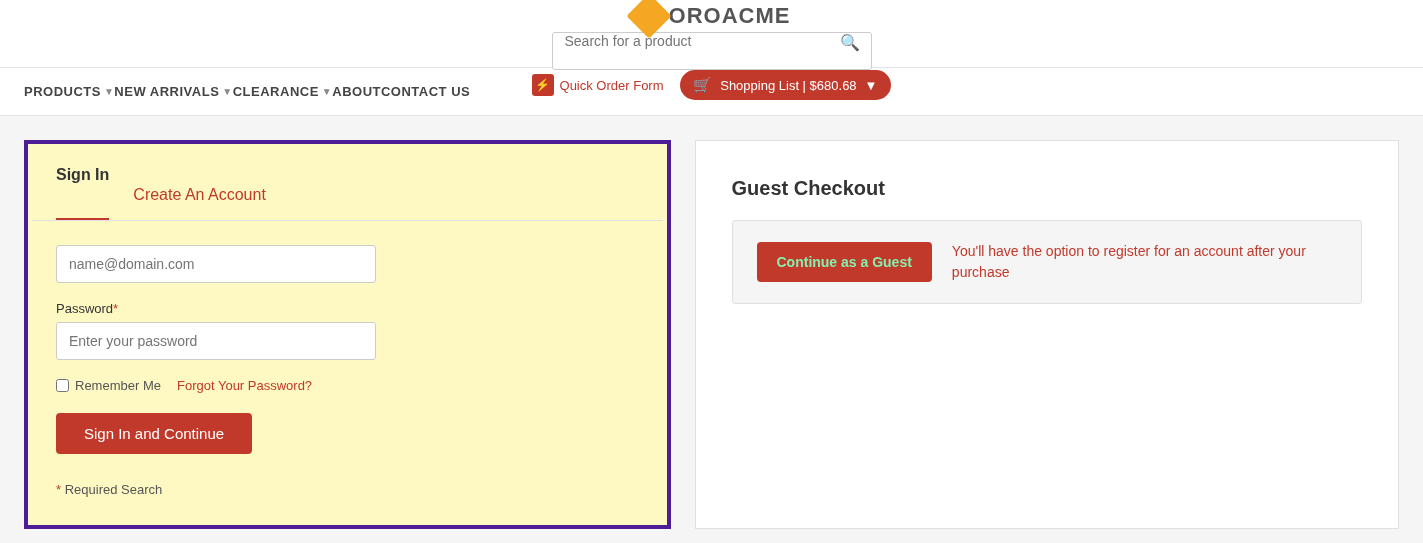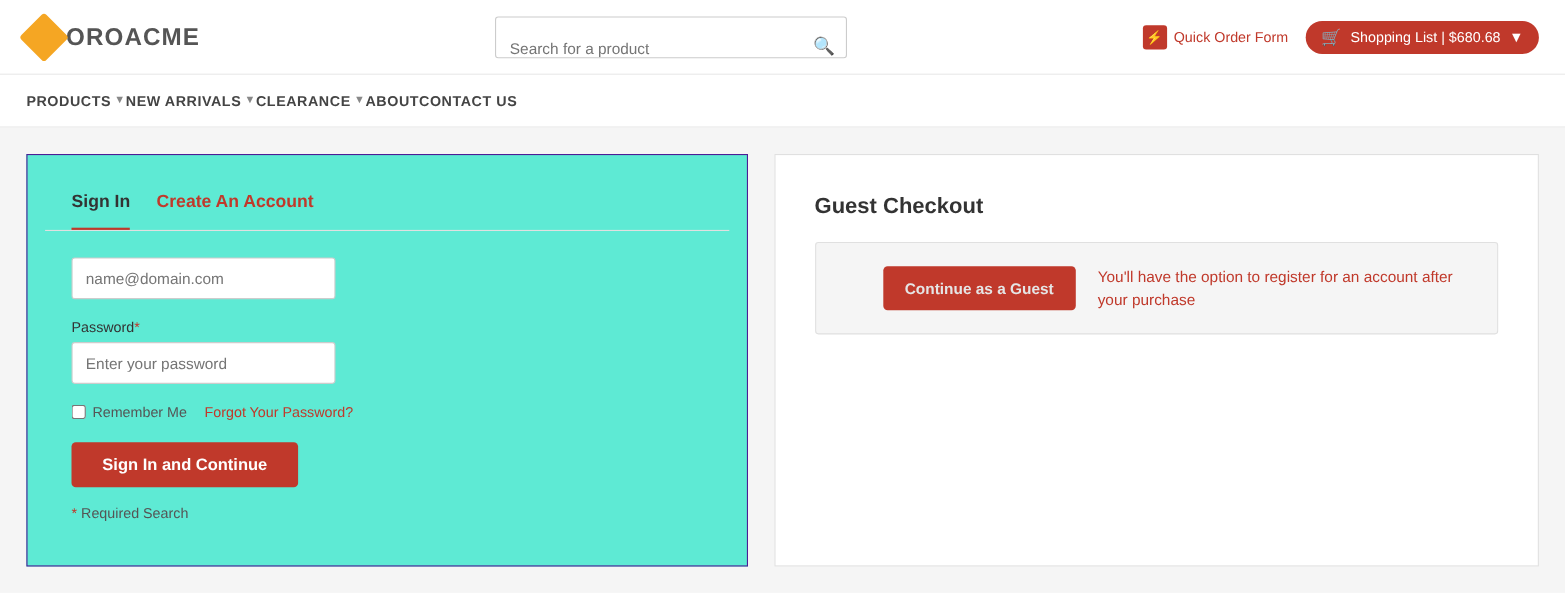--- a/index.html
+++ b/index.html
@@ -6,20 +6,21 @@
     body { font-family: Arial, sans-serif; background: #fff; color: #333; font-size: 14px; }
 
     
     .header {
       display: flex;
       align-items: center;
       padding: 0 24px;
       height: 68px;
       border-bottom: 1px solid #e5e5e5;
       background: #fff;
+      flex-direction: column;
     }
     .logo-area {
       display: flex;
       align-items: center;
       gap: 4px;
       flex-shrink: 0;
     }
     .logo-diamond {
       width: 32px;
       height: 32px;
@@ -38,21 +39,21 @@
       color: #555;
     }
     .search-area {
       flex: 1;
       display: flex;
       justify-content: center;
       padding: 0 40px;
     }
     .search-box {
       display: flex;
-      align-items: flex-end;
+      align-items: flex-start;
       border: 1px solid #ccc;
       border-radius: 3px;
       width: 320px;
       height: 38px;
       background: #fff;
     }
     .search-box input {
       border: none;
       outline: none;
       flex: 1;
@@ -146,23 +147,23 @@
       display: flex;
       padding: 24px;
       gap: 24px;
       background: #f5f5f5;
       min-height: 420px;
     }
 
     
     .left-panel {
       flex: 1;
-      background: #5eead4;
-      border: 1px solid #4c1d95;
-      padding: 16px;
+      background: #fef9c3;
+      border: 4px solid #4c1d95;
+      padding: 4px;
     }
     .tabs {
       display: flex;
       border-bottom: 1px solid #e0e0e0;
       padding: 18px 24px 0 24px;
       gap: 24px;
     }
     .tab {
       font-size: 16px;
       font-weight: 600;
@@ -170,40 +171,41 @@
       padding-bottom: 14px;
       color: #555;
       border-bottom: 2px solid transparent;
     }
     .tab.active {
       color: #333;
       border-bottom: 2px solid #c0392b;
     }
     .tab.link-style {
       color: #c0392b;
-      font-weight: 700;
+      font-weight: 400;
       text-decoration: none;
+      margin-top: 20px;
     }
     .form-area {
       padding: 24px;
     }
     .form-group {
       margin-bottom: 18px;
     }
     .form-label {
       font-size: 13px;
       color: #333;
       margin-bottom: 6px;
       display: block;
     }
     .form-label .required {
       color: #c0392b;
     }
     .form-input {
-      width: 240px;
+      width: 320px;
       height: 38px;
       border: 1px solid #ccc;
       border-radius: 3px;
       padding: 0 12px;
       font-size: 14px;
       color: #aaa;
       outline: none;
     }
     .remember-forgot {
       display: flex;
@@ -225,23 +227,23 @@
       cursor: pointer;
       text-decoration: none;
     }
     .sign-in-btn {
       background: #c0392b;
       color: #fff;
       border: none;
       border-radius: 4px;
       padding: 12px 28px;
       font-size: 15px;
-      font-weight: 700;
-      cursor: pointer;
-      margin-bottom: 16px;
+      font-weight: 400;
+      cursor: pointer;
+      margin-bottom: 28px;
       display: block;
     }
     .required-note {
       font-size: 13px;
       color: #555;
     }
     .required-note .star {
       color: #c0392b;
     }
 
@@ -262,30 +264,29 @@
       display: flex;
       align-items: center;
       gap: 20px;
       background: #f5f5f5;
       border: 1px solid #e0e0e0;
       padding: 20px 24px;
       border-radius: 3px;
     }
     .continue-guest-btn {
       background: #c0392b;
-      color: #e5e5e5;
+      color: #86efac;
       border: none;
       border-radius: 4px;
       padding: 12px 20px;
       font-size: 14px;
       font-weight: 600;
       cursor: pointer;
       white-space: nowrap;
       flex-shrink: 0;
-      margin-left: 37px;
     }
     .guest-desc {
       font-size: 14px;
       color: #555;
       line-height: 1.5;
     }
     .guest-desc span {
       color: #c0392b;
     }
   </style>

